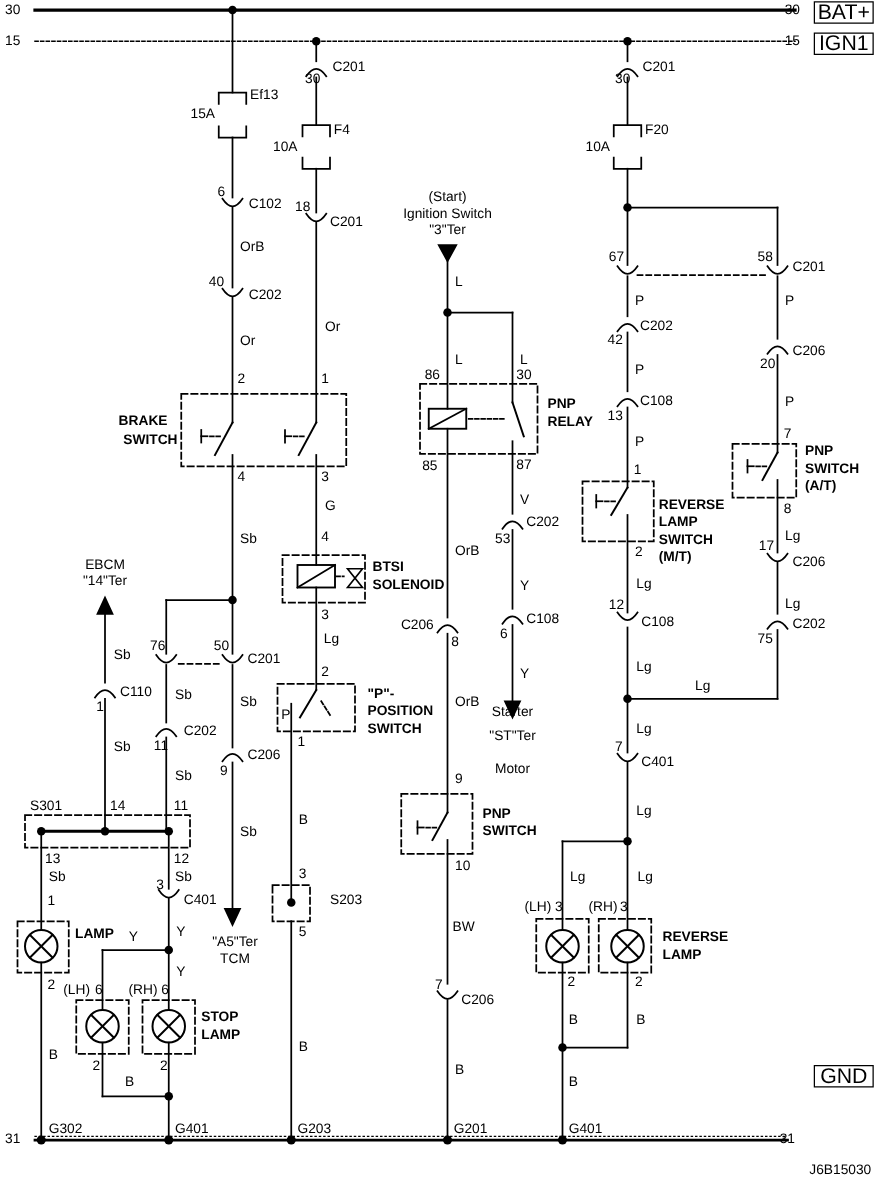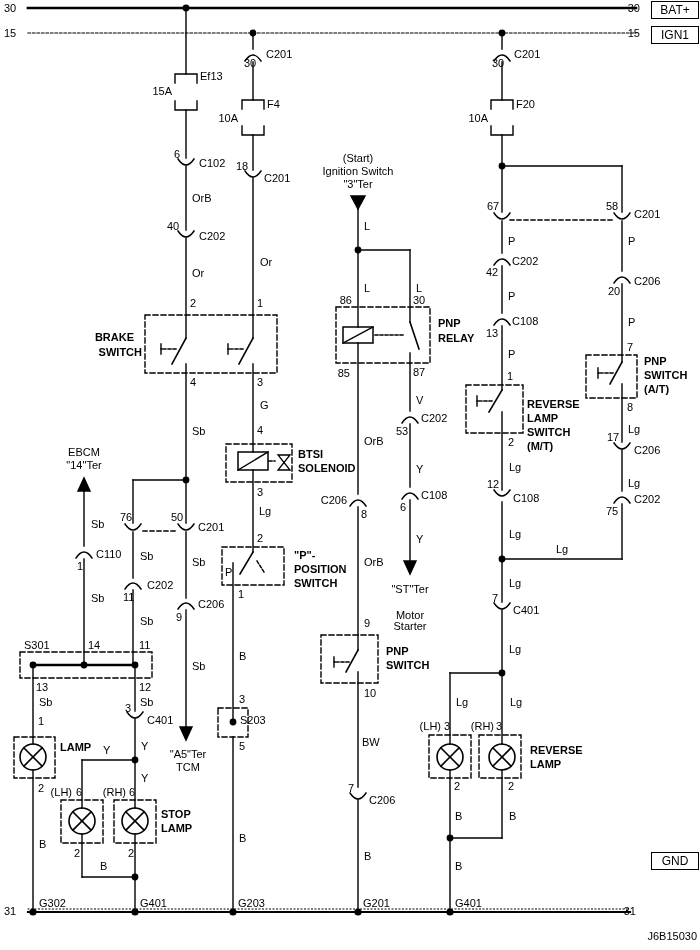--- a/index.html
+++ b/index.html
@@ -3,21 +3,21 @@
 <meta charset="utf-8">
 <style>
   html,body{margin:0;padding:0;background:#fff;}
   #page{position:relative;width:700px;height:950px;background:#fff;
         font-family:"Liberation Sans",sans-serif;color:#000;overflow:hidden;}
   #wiring{position:absolute;left:0;top:0;}
   .lbl{position:absolute;font-size:11px;line-height:1.1;white-space:nowrap;}
   .b{font-weight:bold;}
   .ctr{transform:translateX(-50%);text-align:center;}
   .ra{text-align:right;}
-  .busbox{position:absolute;border:1.6px solid #000;font-size:12px;
+  .busbox{position:absolute;border:1.6px solid #000;font-size:17px;
           display:flex;align-items:center;justify-content:center;}
 </style>
 </head>
 <body>
 
 <div id="page">
 
 <svg id="wiring" width="700" height="950" viewBox="0 0 700 950" fill="none" stroke="#000" stroke-width="1.4" stroke-linecap="square">
 
   <g>
@@ -439,29 +439,29 @@
 <span class="lbl b" style="left:527px;top:398px">REVERSE</span>
 <span class="lbl b" style="left:527px;top:412px">LAMP</span>
 <span class="lbl b" style="left:527px;top:426px">SWITCH</span>
 <span class="lbl b" style="left:527px;top:440px">(M/T)</span>
 <span class="lbl b" style="left:60px;top:741px">LAMP</span>
 <span class="lbl b" style="left:161px;top:808px">STOP</span>
 <span class="lbl b" style="left:161px;top:822px">LAMP</span>
 <span class="lbl b" style="left:530px;top:744px">REVERSE</span>
 <span class="lbl b" style="left:530px;top:758px">LAMP</span>
 <span class="lbl" style="left:24px;top:639px">S301</span>
-<span class="lbl" style="left:240px;top:714px">S203</span>
+<span class="lbl" style="left:264px;top:714px">S203</span>
 
 <span class="lbl ctr" style="left:84px;top:446px">EBCM</span>
 <span class="lbl ctr" style="left:84px;top:459px">"14"Ter</span>
 <span class="lbl ctr" style="left:358px;top:152px">(Start)</span>
 <span class="lbl ctr" style="left:358px;top:165px">Ignition Switch</span>
 <span class="lbl ctr" style="left:358px;top:178px">"3"Ter</span>
 <span class="lbl ctr" style="left:410px;top:583px">"ST"Ter</span>
-<span class="lbl ctr" style="left:410px;top:620px">Starter</span>
+<span class="lbl ctr" style="left:410px;top:564px">Starter</span>
 <span class="lbl ctr" style="left:410px;top:609px">Motor</span>
 <span class="lbl ctr" style="left:188px;top:748px">"A5"Ter</span>
 <span class="lbl ctr" style="left:188px;top:761px">TCM</span>
 
 <span class="lbl" style="left:39px;top:897px">G302</span>
 <span class="lbl" style="left:140px;top:897px">G401</span>
 <span class="lbl" style="left:238px;top:897px">G203</span>
 <span class="lbl" style="left:363px;top:897px">G201</span>
 <span class="lbl" style="left:455px;top:897px">G401</span>
 

